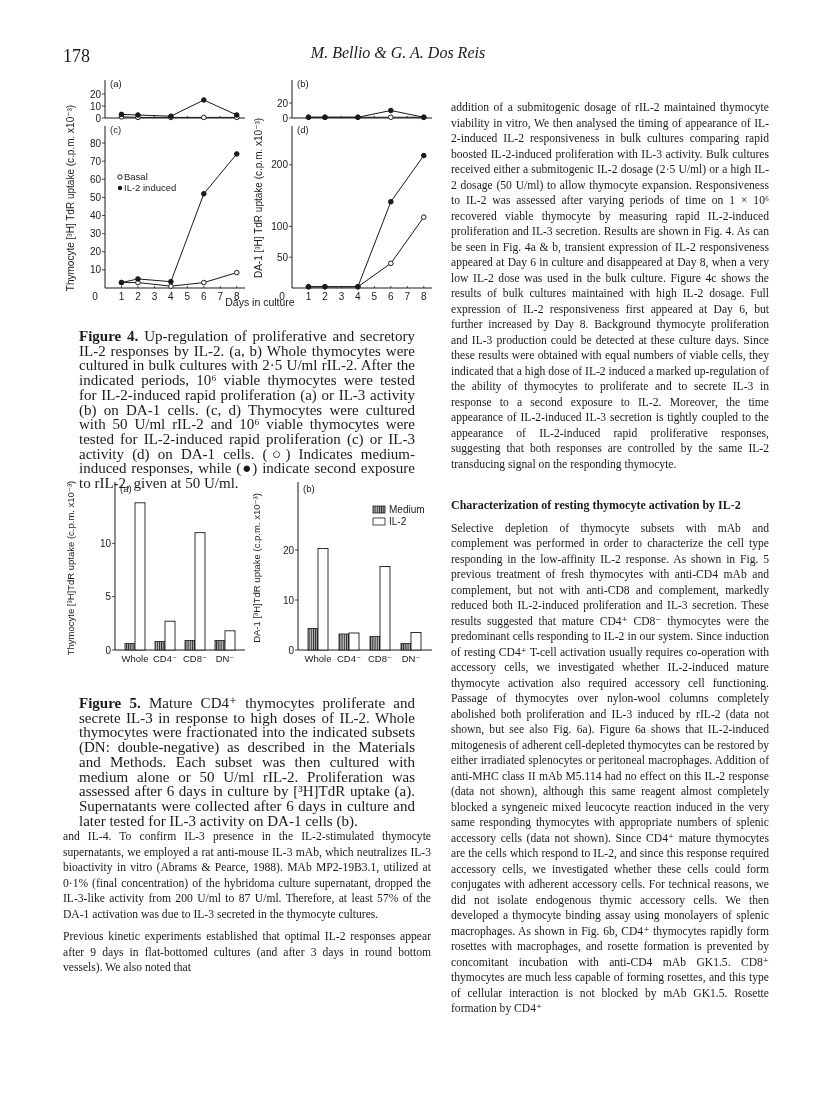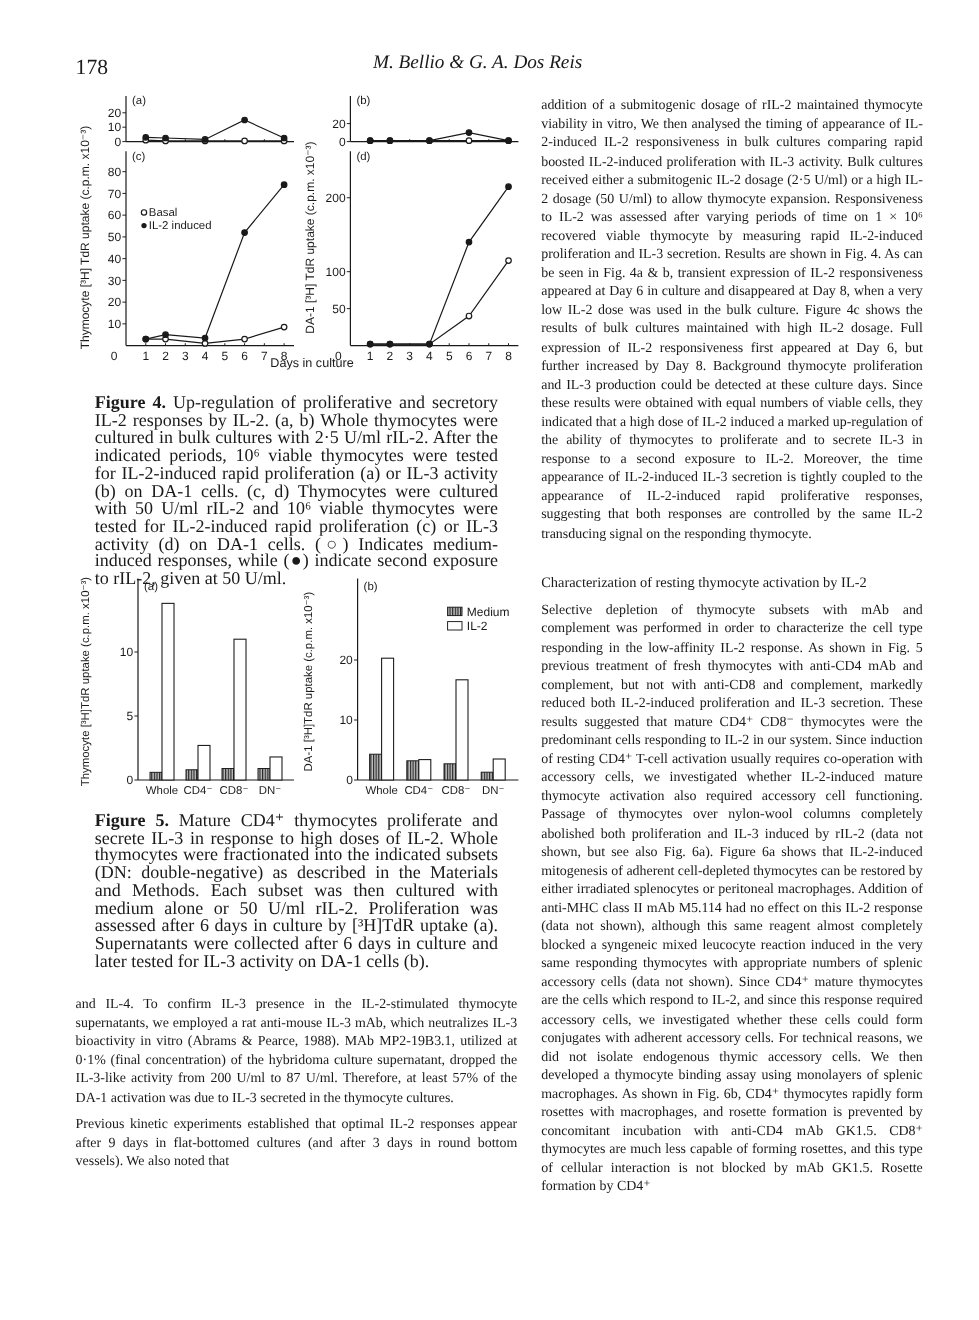--- a/index.html
+++ b/index.html
@@ -5,21 +5,21 @@
   html, body { margin: 0; padding: 0; background: #ffffff; }
   body { width: 816px; height: 1100px; position: relative; overflow: hidden; color: #1a1a1a; font-family: "Liberation Serif", "DejaVu Serif", serif; }
   .page-num { position: absolute; left: 63px; top: 46px; font-size: 18px; }
   .running-head { position: absolute; left: 0; width: 736px; top: 44px; text-align: center; font-size: 16px; font-style: italic; padding-left: 60px; box-sizing: border-box; }
   .col { position: absolute; font-size: 11.6px; line-height: 15.5px; text-align: justify; }
   .col-left { left: 63px; width: 368px; }
   .col-right { left: 451px; width: 318px; }
   .para { margin: 0; }
   .caption { font-size: 15px; line-height: 14.7px; text-align: justify; margin: 16px; }
   .caption b { font-weight: bold; }
-  h3.section { font-size: 12px; font-weight: normal; margin: 0; line-height: 15.5px; text-align: justify; }
+  h3.section { font-size: 12px; font-weight: bold; margin: 0; line-height: 15.5px; text-align: justify; }
   svg text { font-family: "Liberation Sans", "DejaVu Sans", sans-serif; fill: #1a1a1a; }
   .fig { position: absolute; }
 </style>
 </head>
 <body>
 
 <div class="page-num">178</div>
 <div class="running-head">M. Bellio &amp; G. A. Dos Reis</div>
 
 <svg class="fig" id="fig4" style="left:60px;top:78px;" width="375" height="232" viewBox="0 0 375 232">
@@ -248,26 +248,26 @@
     <text x="329" y="47" font-size="10">IL-2</text>
   </g>
   <defs>
     <pattern id="hatch" width="2.2" height="4" patternUnits="userSpaceOnUse">
       <rect width="2.2" height="4" fill="#bdbdbd"></rect>
       <line x1="0.5" y1="0" x2="0.5" y2="4" stroke="#1a1a1a" stroke-width="0.9"></line>
     </pattern>
   </defs>
 </svg>
 
-<div class="col col-left" style="top:661px;">
+<div class="col col-left" style="top:680px;">
   <p class="caption"><b>Figure 5.</b><span> Mature CD4⁺ thymocytes proliferate and secrete IL-3 in response to high doses of IL-2. Whole thymocytes were fractionated into the indicated subsets (DN: double-negative) as described in the Materials and Methods. Each subset was then cultured with medium alone or 50 U/ml rIL-2. Proliferation was assessed after 6 days in culture by [³H]TdR uptake (a). Supernatants were collected after 6 days in culture and later tested for IL-3 activity on DA-1 cells (b).</span></p>
 </div>
 
 <div class="col col-left" style="top:829px;">
   <p class="para">and IL-4. To confirm IL-3 presence in the IL-2-stimulated thymocyte supernatants, we employed a rat anti-mouse IL-3 mAb, which neutralizes IL-3 bioactivity in vitro (Abrams &amp; Pearce, 1988). MAb MP2-19B3.1, utilized at 0·1% (final concentration) of the hybridoma culture supernatant, dropped the IL-3-like activity from 200 U/ml to 87 U/ml. Therefore, at least 57% of the DA-1 activation was due to IL-3 secreted in the thymocyte cultures.</p>
   <p class="para" style="margin-top:7px;">Previous kinetic experiments established that optimal IL-2 responses appear after 9 days in flat-bottomed cultures (and after 3 days in round bottom vessels). We also noted that</p>
 </div>
 
-<div class="col col-right" style="top:80px;">
+<div class="col col-right" style="top:100px;">
   <p class="para">addition of a submitogenic dosage of rIL-2 maintained thymocyte viability in vitro, We then analysed the timing of appearance of IL-2-induced IL-2 responsiveness in bulk cultures comparing rapid boosted IL-2-induced proliferation with IL-3 activity. Bulk cultures received either a submitogenic IL-2 dosage (2·5 U/ml) or a high IL-2 dosage (50 U/ml) to allow thymocyte expansion. Responsiveness to IL-2 was assessed after varying periods of time on 1 × 10⁶ recovered viable thymocyte by measuring rapid IL-2-induced proliferation and IL-3 secretion. Results are shown in Fig. 4. As can be seen in Fig. 4a &amp; b, transient expression of IL-2 responsiveness appeared at Day 6 in culture and disappeared at Day 8, when a very low IL-2 dose was used in the bulk culture. Figure 4c shows the results of bulk cultures maintained with high IL-2 dosage. Full expression of IL-2 responsiveness first appeared at Day 6, but further increased by Day 8. Background thymocyte proliferation and IL-3 production could be detected at these culture days. Since these results were obtained with equal numbers of viable cells, they indicated that a high dose of IL-2 induced a marked up-regulation of the ability of thymocytes to proliferate and to secrete IL-3 in response to a second exposure to IL-2. Moreover, the time appearance of IL-2-induced IL-3 secretion is tightly coupled to the appearance of IL-2-induced rapid proliferative responses, suggesting that both responses are controlled by the same IL-2 transducing signal on the responding thymocyte.</p>
   <h3 class="section" style="margin-top:26px;">Characterization of resting thymocyte activation by IL-2</h3>
   <p class="para" style="margin-top:7px;">Selective depletion of thymocyte subsets with mAb and complement was performed in order to characterize the cell type responding in the low-affinity IL-2 response. As shown in Fig. 5 previous treatment of fresh thymocytes with anti-CD4 mAb and complement, but not with anti-CD8 and complement, markedly reduced both IL-2-induced proliferation and IL-3 secretion. These results suggested that mature CD4⁺ CD8⁻ thymocytes were the predominant cells responding to IL-2 in our system. Since induction of resting CD4⁺ T-cell activation usually requires co-operation with accessory cells, we investigated whether IL-2-induced mature thymocyte activation also required accessory cell functioning. Passage of thymocytes over nylon-wool columns completely abolished both proliferation and IL-3 induced by rIL-2 (data not shown, but see also Fig. 6a). Figure 6a shows that IL-2-induced mitogenesis of adherent cell-depleted thymocytes can be restored by either irradiated splenocytes or peritoneal macrophages. Addition of anti-MHC class II mAb M5.114 had no effect on this IL-2 response (data not shown), although this same reagent almost completely blocked a syngeneic mixed leucocyte reaction induced in the very same responding thymocytes with appropriate numbers of splenic accessory cells (data not shown). Since CD4⁺ mature thymocytes are the cells which respond to IL-2, and since this response required accessory cells, we investigated whether these cells could form conjugates with adherent accessory cells. For technical reasons, we did not isolate endogenous thymic accessory cells. We then developed a thymocyte binding assay using monolayers of splenic macrophages. As shown in Fig. 6b, CD4⁺ thymocytes rapidly form rosettes with macrophages, and rosette formation is prevented by concomitant incubation with anti-CD4 mAb GK1.5. CD8⁺ thymocytes are much less capable of forming rosettes, and this type of cellular interaction is not blocked by mAb GK1.5. Rosette formation by CD4⁺</p>
 </div>
 
 </body></html>

